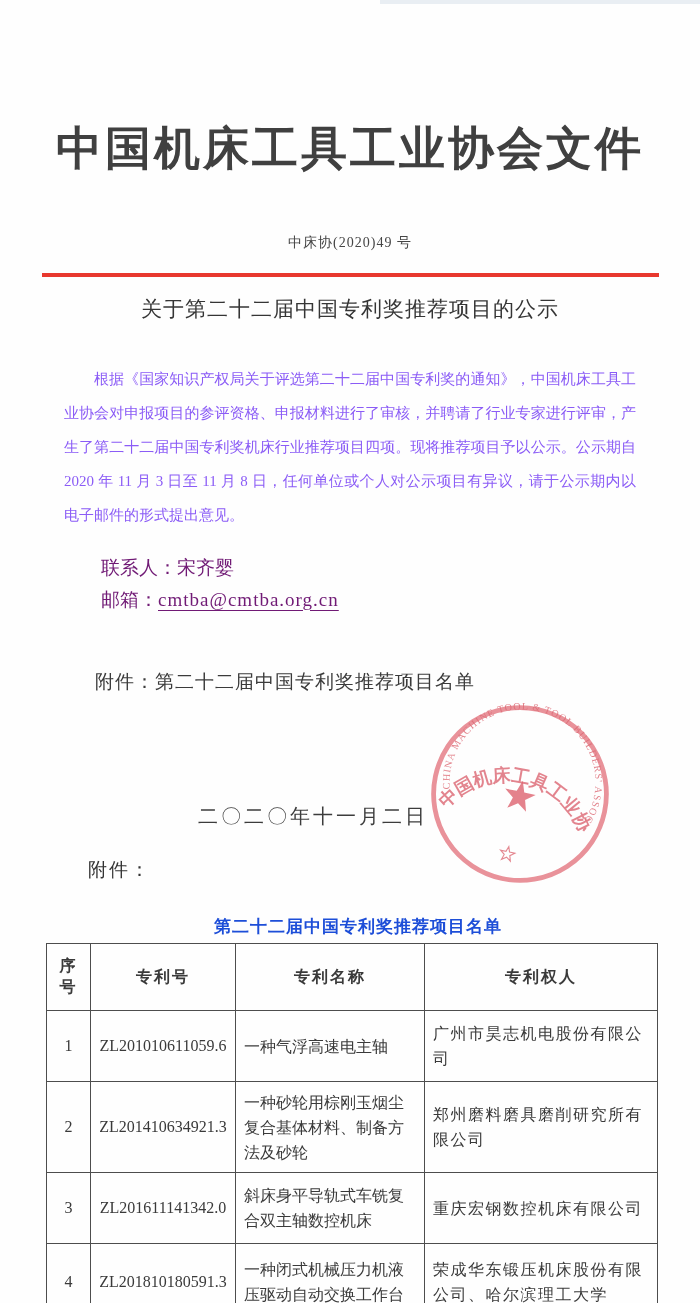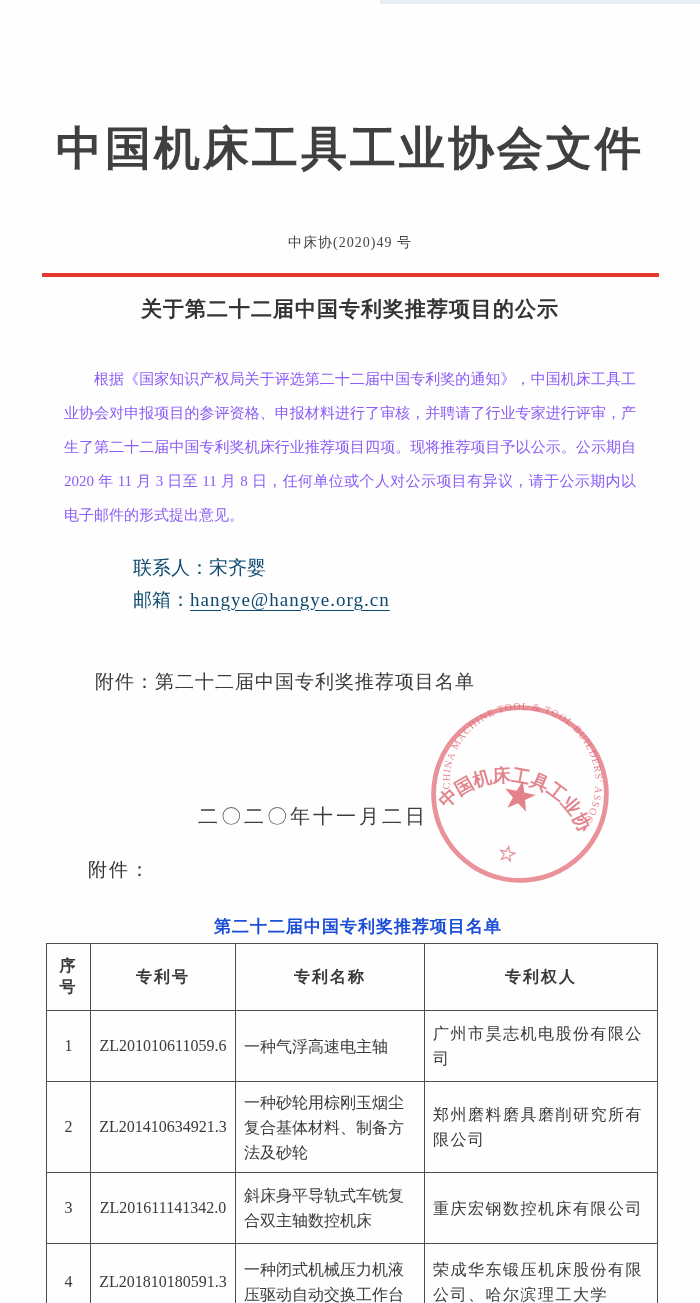--- a/index.html
+++ b/index.html
@@ -7,26 +7,26 @@
     position:relative;width:700px;height:1303px;background:#fefefe;
     font-family:"Liberation Serif","DejaVu Serif",serif;color:#3a3a3a;overflow:hidden;
   }
   .scan-edge{position:absolute;top:0;right:0;width:320px;height:4px;background:#e9eef3;}
   .masthead{
     position:absolute;top:112px;left:0;width:100%;text-align:center;
     font-size:46px;font-weight:bold;color:#404040;letter-spacing:3px;line-height:1.6;
   }
   .doc-number{position:absolute;top:234px;left:0;width:100%;text-align:center;font-size:14px;color:#454545;letter-spacing:1px;}
   .red-rule{position:absolute;top:273px;left:42px;width:617px;height:4px;background:#e8382e;}
-  .doc-title{position:absolute;top:295px;left:0;width:100%;text-align:center;font-size:21px;font-weight:bold;color:#353535;letter-spacing:1px;}
+  .doc-title{position:absolute;top:295px;left:0;width:100%;text-align:center;font-size:21px;font-weight:normal;color:#353535;letter-spacing:1px;}
   .body-text{
     position:absolute;top:362px;left:64px;width:572px;
     font-size:15px;line-height:34px;text-align:justify;text-indent:2em;color:#8b5cf6;
   }
-  .contact{position:absolute;top:552px;left:101px;font-size:19px;line-height:31.5px;color:#0c4a6e;margin-left:32px;}
+  .contact{position:absolute;top:552px;left:101px;font-size:19px;line-height:31.5px;color:#701a75;}
   .contact .email-addr{text-decoration:underline;text-underline-offset:4px;letter-spacing:1px;}
   .attachment-line{position:absolute;top:669px;left:95px;font-size:19px;color:#3b3b3b;letter-spacing:1px;text-align:center;}
   .seal{position:absolute;left:424px;top:698px;width:192px;height:192px;transform:rotate(12deg);opacity:.88;}
   .date-line{position:absolute;top:803px;left:14px;width:598px;text-align:center;font-size:20px;color:#3c3c3c;letter-spacing:3px;}
   .attachment-heading{position:absolute;top:857px;left:88px;font-size:19px;font-weight:normal;color:#333;letter-spacing:2px;}
   .table-title{position:absolute;top:915px;left:8px;width:100%;text-align:center;font-size:17px;font-weight:bold;color:#1d4ed8;letter-spacing:1px;}
   table.patents{
     position:absolute;top:943px;left:46px;width:611px;border-collapse:collapse;
     font-size:16px;color:#3a3a3a;table-layout:fixed;
   }
@@ -49,21 +49,21 @@
   <div class="doc-number">中床协(2020)49 号</div>
 
   <div class="red-rule"></div>
 
   <div class="doc-title">关于第二十二届中国专利奖推荐项目的公示</div>
 
   <div class="body-text">根据《国家知识产权局关于评选第二十二届中国专利奖的通知》，中国机床工具工业协会对申报项目的参评资格、申报材料进行了审核，并聘请了行业专家进行评审，产生了第二十二届中国专利奖机床行业推荐项目四项。现将推荐项目予以公示。公示期自 2020 年 11 月 3 日至 11 月 8 日，任何单位或个人对公示项目有异议，请于公示期内以电子邮件的形式提出意见。</div>
 
   <div class="contact">
     <div>联系人：宋齐婴</div>
-    <div><span>邮箱：</span><span class="email-addr">hangye@hangye.org.cn</span></div>
+    <div><span>邮箱：</span><span class="email-addr">cmtba@cmtba.org.cn</span></div>
   </div>
 
   <div class="attachment-line">附件：第二十二届中国专利奖推荐项目名单</div>
 
   <svg class="seal" viewBox="0 0 200 200" xmlns="http://www.w3.org/2000/svg">
     <defs>
       <path id="ringPath" d="M 28,112 A 76,76 0 1 1 172,112" fill="none"></path>
       <path id="cnArc" d="M 27,133 A 82,82 0 0 1 173,133" fill="none"></path>
     </defs>
     <circle cx="100" cy="100" r="90" fill="none" stroke="#dd5a66" stroke-width="5" opacity="0.75"></circle>

